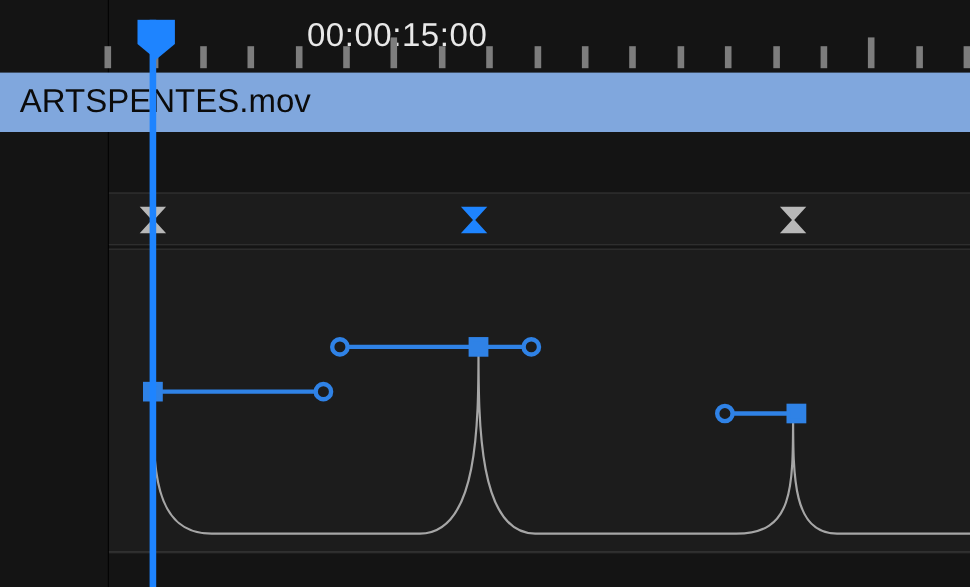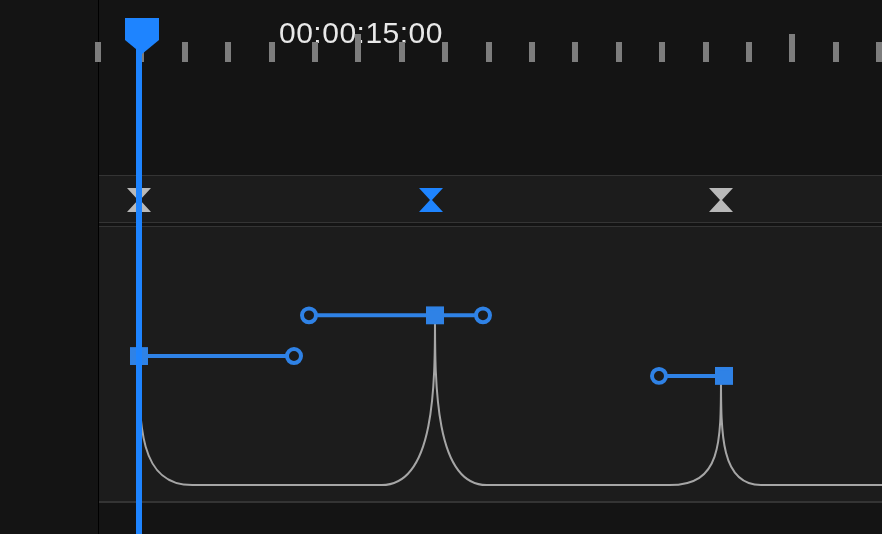--- a/index.html
+++ b/index.html
@@ -148,20 +148,23 @@
       <div class="tick" style="left: 473.4px;"></div>
       <div class="tick" style="left: 516.8px;"></div>
       <div class="tick" style="left: 560.2px;"></div>
       <div class="tick" style="left: 603.6px;"></div>
       <div class="tick" style="left: 647px;"></div>
       <div class="tick major" style="left: 690.4px;"></div>
       <div class="tick" style="left: 733.8px;"></div>
       <div class="tick" style="left: 777.2px;"></div>
     </div>
 
+  <div class="clip-bar">
+    <span>ARTSPENTES.mov</span>
+  </div>
 
   <div class="track spacer1"></div>
 
   <div class="track keyframes" id="kfTrack">
       <div class="kf" style="left: 26px;">
         <svg viewBox="0 0 28 28">
           <path d="M2 2 L26 2 L15 14 L26 26 L2 26 L13 14 Z" fill="#b8b8b8"></path>
         </svg>
       </div>
       <div class="kf" style="left: 318px;">

